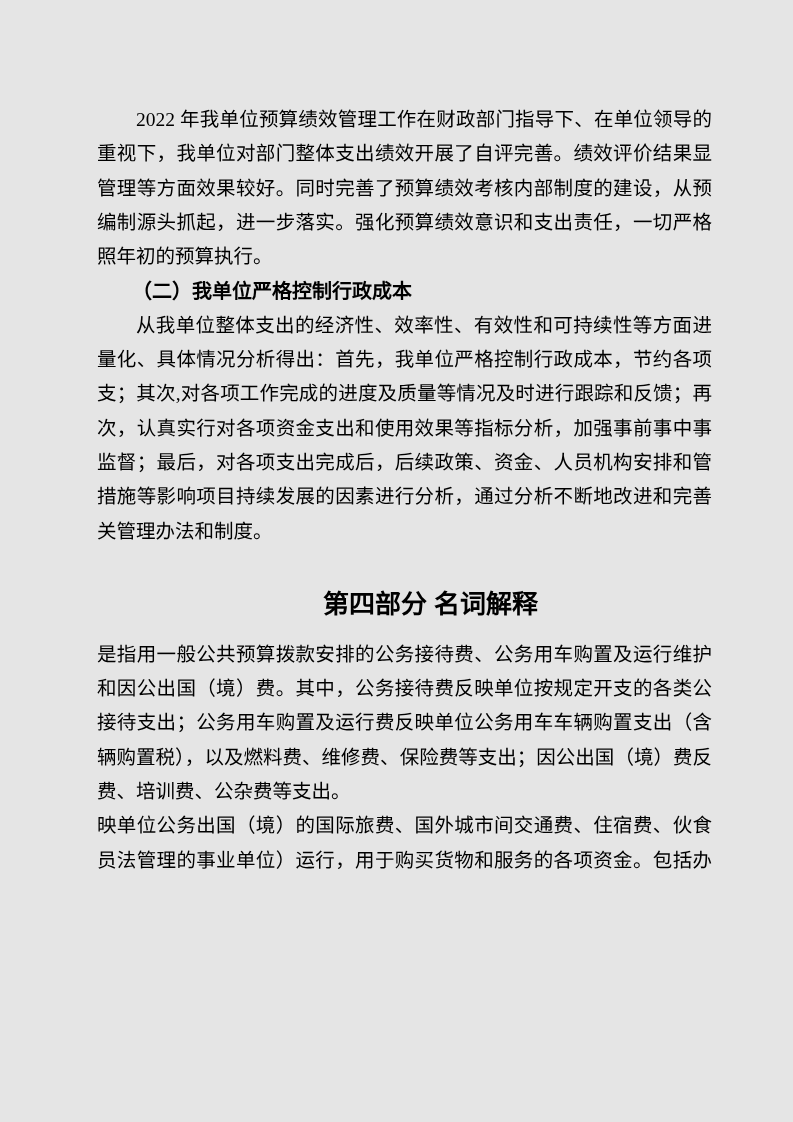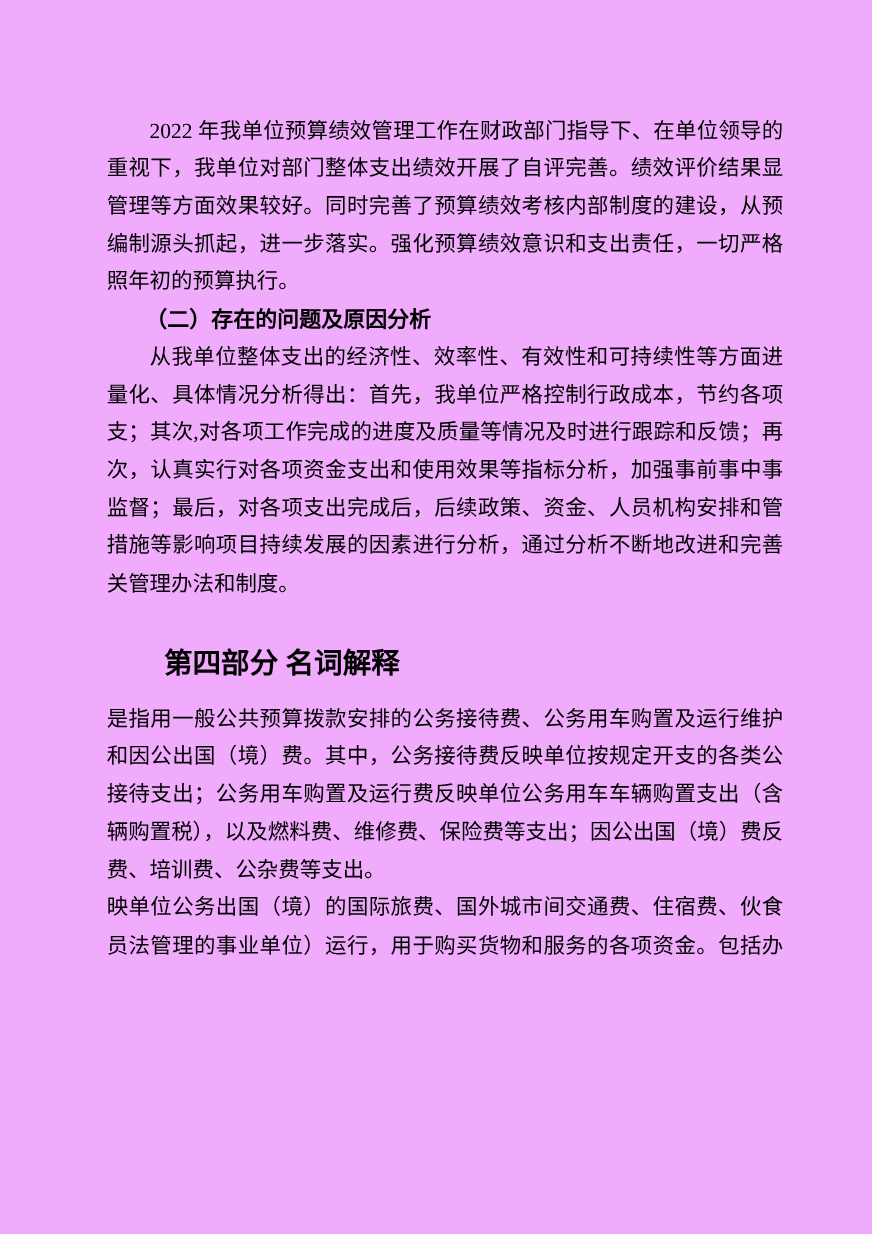--- a/index.html
+++ b/index.html
@@ -4,21 +4,21 @@
 <style>
   html, body {
     margin: 0;
     padding: 0;
     background: #ffffff;
   }
   .page {
     position: relative;
     width: 793px;
     height: 1122px;
-    background: #f0abfc;
+    background: #e5e5e5;
     color: #000000;
     overflow: hidden;
     font-family: "Liberation Serif", serif;
   }
   .content {
     position: absolute;
     left: 97px;
     top: 103px;
     width: 615px;
   }
@@ -44,44 +44,45 @@
     font-family: "Liberation Sans", sans-serif;
     font-weight: bold;
     font-size: 20px;
     line-height: 34.3px;
     height: 34.3px;
     text-indent: 1.75em;
     overflow: hidden;
   }
   
   .h-section {
-    font-family: Liberation Serif, serif;
+    font-family: Liberation Sans, sans-serif;
     font-weight: bold;
     font-size: 26px;
     line-height: 34px;
+    text-align: center;
     text-indent: 2em; 
     margin: 38px 0 17px 0;
     overflow: hidden;
   }
 </style>
 </head>
 <body>
 
 <div class="page">
   <div class="content">
 
     <div>
       <div class="ln stretch indent">2022 年我单位预算绩效管理工作在财政部门指导下、在单位领导的</div>
       <div class="ln stretch">重视下，我单位对部门整体支出绩效开展了自评完善。绩效评价结果显</div>
       <div class="ln stretch">管理等方面效果较好。同时完善了预算绩效考核内部制度的建设，从预算</div>
       <div class="ln stretch">编制源头抓起，进一步落实。强化预算绩效意识和支出责任，一切严格按</div>
       <div class="ln">照年初的预算执行。</div>
     </div>
 
-    <div class="h-sub">（二）存在的问题及原因分析</div>
+    <div class="h-sub">（二）我单位严格控制行政成本</div>
 
     <div>
       <div class="ln stretch indent">从我单位整体支出的经济性、效率性、有效性和可持续性等方面进行</div>
       <div class="ln stretch">量化、具体情况分析得出：首先，我单位严格控制行政成本，节约各项开</div>
       <div class="ln stretch">支；其次,对各项工作完成的进度及质量等情况及时进行跟踪和反馈；再</div>
       <div class="ln stretch">次，认真实行对各项资金支出和使用效果等指标分析，加强事前事中事后</div>
       <div class="ln stretch">监督；最后，对各项支出完成后，后续政策、资金、人员机构安排和管理</div>
       <div class="ln stretch">措施等影响项目持续发展的因素进行分析，通过分析不断地改进和完善相</div>
       <div class="ln">关管理办法和制度。</div>
     </div>

